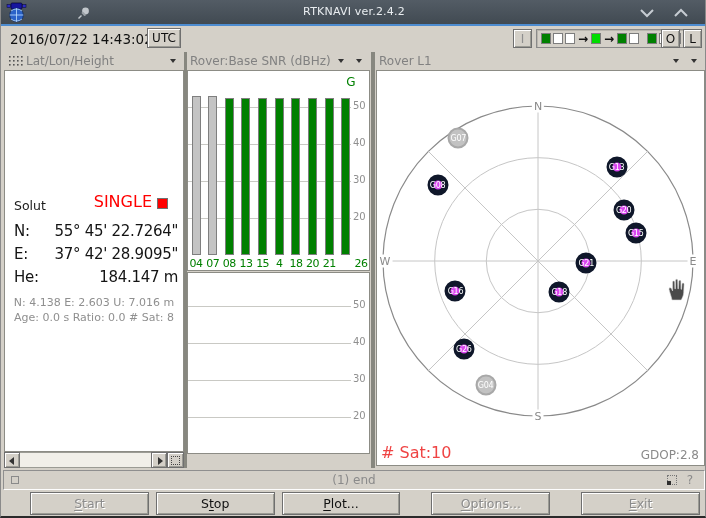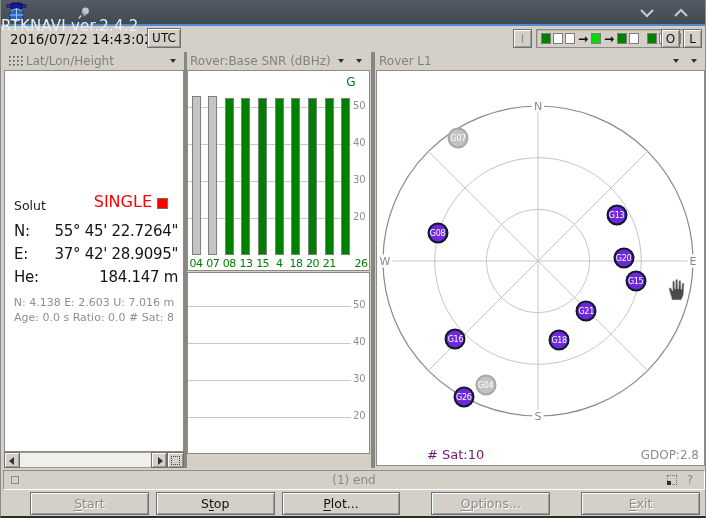--- a/index.html
+++ b/index.html
@@ -5,22 +5,22 @@
   * { margin:0; padding:0; box-sizing:border-box; }
   body { background:#888; font-family:"DejaVu Sans", sans-serif; }
   .window { position:relative; width:706px; height:518px; background:#d4d0c8; overflow:hidden;
             border-left:1px solid #8a8a8a; border-right:1px solid #8a8a8a; border-bottom:2px solid #2a2a2a; }
 
   
   .titlebar { position:absolute; left:0; top:0; width:706px; height:26px;
               background:linear-gradient(#535c65,#414a52); border-bottom:2px solid #4d8cd0; }
   .app-icon { position:absolute; left:5px; top:2px; width:21px; height:21px; }
   .pin-icon { position:absolute; left:76px; top:6px; width:14px; height:14px; }
-  .title { position:absolute; left:0; right:0; top:17px; 
-           color:#e9edf0; font-size:15px; letter-spacing:.2px; }
+  .title { position:absolute; left:0; right:0; top:5px; text-align:center;
+           color:#e9edf0; font-size:11px; letter-spacing:.2px; }
   .chev { position:absolute; top:8px; width:16px; height:10px; }
   .chev-min { right:52px; } .chev-max { right:18px; }
 
   
   .toolbar { position:absolute; left:0; top:28px; width:706px; height:22px; }
   .time { position:absolute; left:9px; top:3px; font-size:13.5px; color:#101010; }
   .btn { background:#d4d0c8; border:1px solid #6f6f6f; box-shadow:inset 1px 1px 0 #ffffff, inset -1px -1px 0 #9b9b94;
          font-family:"DejaVu Sans", sans-serif; font-size:12px; color:#111; cursor:default; }
   .utc { position:absolute; left:146px; top:0px; width:34px; height:20px; }
   .mini { position:absolute; top:1px; width:19px; height:19px; font-size:12px; }
@@ -78,24 +78,24 @@
   .sys-label { position:absolute; left:155px; top:4px; width:16px; text-align:center; font-size:12px; color:#008000; }
   .bar { position:absolute; width:9px; border:1px solid #7f7f7f; }
   .bar-label { position:absolute; top:186px; width:18px; text-align:center; font-size:11px; color:#008000; letter-spacing:-0.5px; }
 
   
   .sky-body { height:396px; }
   .sky-svg { position:absolute; left:0; top:0; }
   .compass { position:absolute; background:#fff; color:#8a8a8a; font-size:11px; padding:0 2px; transform:translate(-50%,-50%); }
   .sat { position:absolute; width:21px; height:21px; border-radius:50%; transform:translate(-50%,-50%);
          color:#fff; font-size:8px; letter-spacing:-0.3px; display:flex; align-items:center; justify-content:center; }
-  .sat-used { background:#6d28d9; border:2px solid #0f172a;margin-top:48px; }
+  .sat-used { background:#d946ef; border:6px solid #0f172a; }
   .sat-unused { background:#c2c2c2; border:2px solid #a8a8a8; }
   .hand { position:absolute; left:289px; top:206px; }
-  .satcount { position:absolute; left:4px; bottom:3px; font-size:13px; color:#701a75;margin-left:46px; }
+  .satcount { position:absolute; left:4px; bottom:3px; font-size:16px; color:#ef4444; }
   .gdop { position:absolute; right:5px; bottom:3px; font-size:12px; color:#8a8a8a; }
 
   
   .statusbar { position:absolute; left:2px; top:470px; width:702px; height:20px; background:#d4d0c8;
                border:1px solid; border-color:#8f8f8f #fdfdfd #fdfdfd #8f8f8f; }
   .sb-sq { position:absolute; left:7px; top:5px; width:8px; height:8px; border:1px solid #8a8a8a; }
   .sb-msg { position:absolute; left:0; right:0; top:2px; text-align:center; font-size:12px; color:#8a8a8a; }
   .sb-grip { position:absolute; right:27px; top:4px; width:10px; height:10px; border:1px dotted #777; }
   .sb-grip::after { content:""; position:absolute; left:-1px; bottom:-1px; width:4px; height:4px; background:#2e2e2e; }
   .sb-help { position:absolute; right:11px; top:2px; font-size:12px; color:#8a8a8a; }

